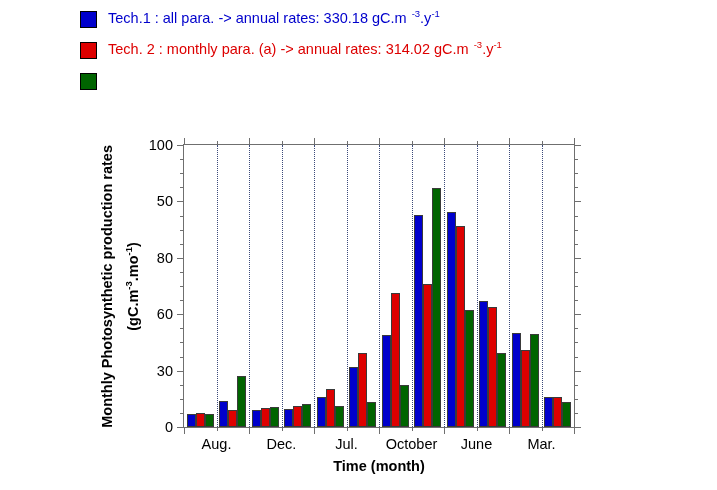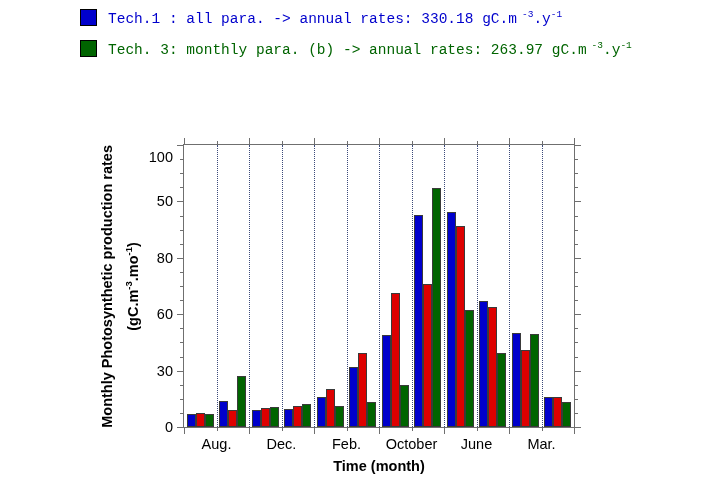--- a/index.html
+++ b/index.html
@@ -4,21 +4,21 @@
 <style>
   html,body{margin:0;padding:0;}
   body{
     width:717px;height:490px;background:#ffffff;
     font-family:"Liberation Sans", sans-serif;
     overflow:hidden;position:relative;
   }
 
   
   #legend{position:absolute;left:80px;top:6px;width:620px;}
-  .legend-row{display:flex;align-items:center;margin-bottom:9px;height:22px;font-family:Liberation Mono, monospace;}
+  .legend-row{display:flex;align-items:flex-end;margin-bottom:9px;height:22px;}
   .legend-swatch{width:17px;height:17px;flex:0 0 17px;margin-top:1px;margin-right:11px;border:1px solid #000;box-sizing:border-box;}
   .legend-text{font-size:14.5px;line-height:19px;white-space:nowrap;}
   .legend-text sup{font-size:9.5px;vertical-align:super;}
   .sp{display:inline-block;width:5px;}
 
   
   #plot{
     position:absolute;left:183px;top:144px;width:392px;height:284px;
     border:1.3px solid #6f6f6f;box-sizing:border-box;background:#fff;
   }
@@ -63,26 +63,29 @@
 
 <div id="legend">
 
   <div class="legend-row">
     <span class="legend-swatch" style="background:#0000cc;"></span>
     <span class="legend-text" style="color:#0000cc;">
       <span>Tech.1 : all para. -&gt; annual rates: 330.18 gC.m</span><span class="sp"></span><sup>-3</sup><span>.y</span><sup>-1</sup>
     </span>
   </div>
 
+  <div class="legend-row">
+    <span class="legend-swatch" style="background:#dd0000;"></span>
+    <span class="legend-text" style="color:#dd0000;">
+      <span>Tech. 2 : monthly para. (a) -&gt; annual rates: 314.02 gC.m</span><span class="sp"></span><sup>-3</sup><span>.y</span><sup>-1</sup>
+    </span>
+  </div>
 
   <div class="legend-row">
     <span class="legend-swatch" style="background:#006400;"></span>
-    <span class="legend-text" style="color:#006400;">
-      <span>Tech. 3: monthly para. (b) -&gt; annual rates: 263.97 gC.m</span><span class="sp"></span><sup>-3</sup><span>.y</span><sup>-1</sup>
-    </span>
   </div>
 
 </div>
 
 <div id="ytitle">
   <div class="inner">
     <span>Monthly Photosynthetic production rates</span><br>
     <span>(gC.m</span><sup>-3</sup><span>.mo</span><sup>-1</sup><span>)</span>
   </div>
 </div>
@@ -129,21 +132,21 @@
       <div class="ytick-r" style="top: 56.4px;"></div>
       <div class="ylab" style="top: 56.4px;">50</div>
       <div class="ytick minor" style="top: 42.3px;"></div>
       <div class="ytick-r minor" style="top: 42.3px;"></div>
       <div class="ytick minor" style="top: 28.2px;"></div>
       <div class="ytick-r minor" style="top: 28.2px;"></div>
       <div class="ytick minor" style="top: 14.1px;"></div>
       <div class="ytick-r minor" style="top: 14.1px;"></div>
       <div class="ytick" style="top: 0px;"></div>
       <div class="ytick-r" style="top: 0px;"></div>
-      <div class="ylab" style="top: 12px;">100</div>
+      <div class="ylab" style="top: 0px;">100</div>
       <div class="xtick" style="left: 0px;"></div>
       <div class="xtick-t" style="left: 0px;"></div>
       <div class="xtick minor" style="left: 32.5px;"></div>
       <div class="xtick-t minor" style="left: 32.5px;"></div>
       <div class="xtick" style="left: 65px;"></div>
       <div class="xtick-t" style="left: 65px;"></div>
       <div class="xtick minor" style="left: 97.5px;"></div>
       <div class="xtick-t minor" style="left: 97.5px;"></div>
       <div class="xtick" style="left: 130px;"></div>
       <div class="xtick-t" style="left: 130px;"></div>
@@ -169,21 +172,21 @@
       <div class="vgrid" style="left: 130px;"></div>
       <div class="vgrid" style="left: 162.5px;"></div>
       <div class="vgrid" style="left: 195px;"></div>
       <div class="vgrid" style="left: 227.5px;"></div>
       <div class="vgrid" style="left: 260px;"></div>
       <div class="vgrid" style="left: 292.5px;"></div>
       <div class="vgrid" style="left: 325px;"></div>
       <div class="vgrid" style="left: 357.5px;"></div>
       <div class="xlab" style="left: 32.5px;">Aug.</div>
       <div class="xlab" style="left: 97.5px;">Dec.</div>
-      <div class="xlab" style="left: 162.5px;">Feb.</div>
+      <div class="xlab" style="left: 162.5px;">Jul.</div>
       <div class="xlab" style="left: 227.5px;">October</div>
       <div class="xlab" style="left: 292.5px;">June</div>
       <div class="xlab" style="left: 357.5px;">Mar.</div>
     </div>
   <div id="bars">
       <div class="grp" style="left: 0px; width: 32.5px;">
         <div class="bar" title="Tech.1 — Oct.: 4.6" style="left: 2.7625px; width: 8.99167px; height: 12.972px; background: rgb(0, 0, 204);"></div>
         <div class="bar" title="Tech. 2 — Oct.: 4.9" style="left: 11.7542px; width: 8.99167px; height: 13.818px; background: rgb(221, 0, 0);"></div>
         <div class="bar" title="Tech. 3 — Oct.: 4.7" style="left: 20.7458px; width: 8.99167px; height: 13.254px; background: rgb(0, 100, 0);"></div>
       </div>

